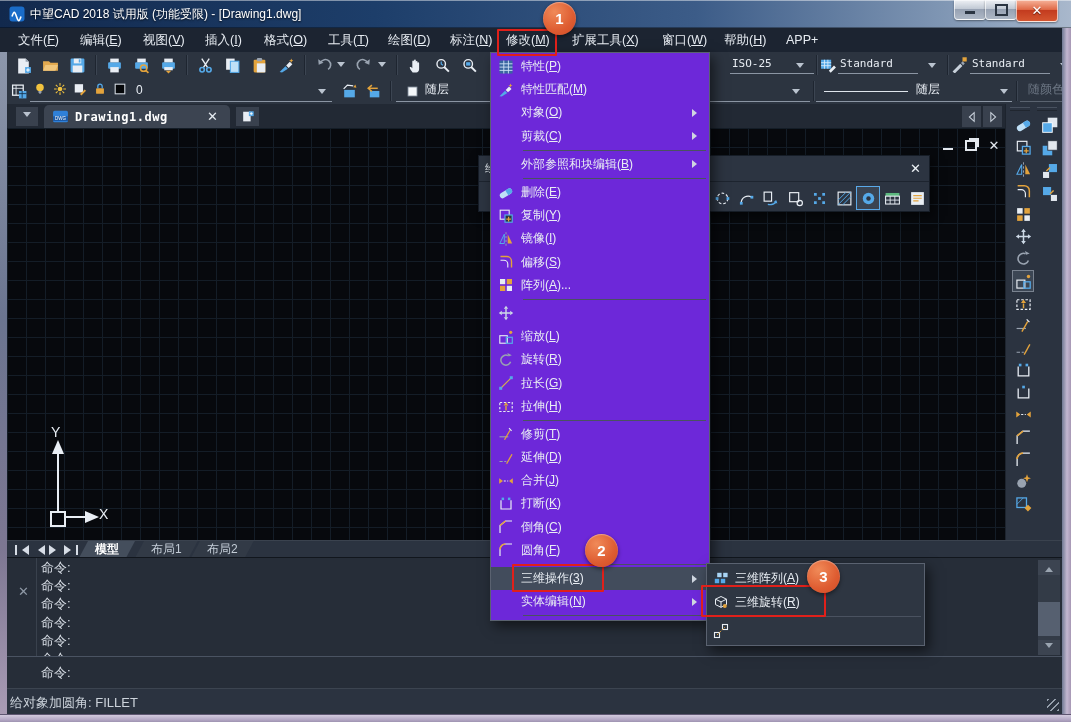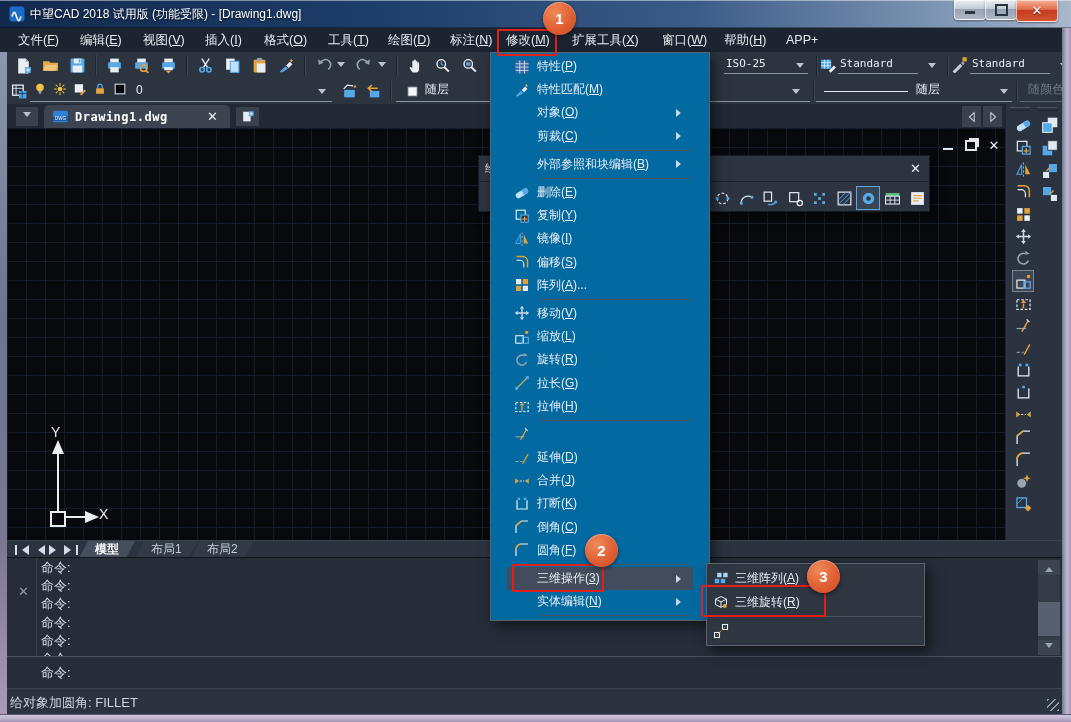--- a/index.html
+++ b/index.html
@@ -124,22 +124,22 @@
 
   
   #frame-left{left:0;top:52px;width:7px;height:662px;z-index:14;
     background:linear-gradient(180deg,#8d97ab,#6b7590 40%,#7d7792 75%,#a99bb4);}
   #frame-right{left:1062px;top:28px;width:9px;height:686px;z-index:14;
     background:linear-gradient(90deg,#6f7992,#c2b7d0 55%,#a697b4);}
   #frame-bottom{left:0;top:714px;width:1071px;height:8px;z-index:14;
     background:linear-gradient(180deg,#d2cade,#b3a7c4 60%,#948aa8);border-top:1px solid #5e5671;}
 
   
-  #menu-popup{left:490px;top:52px;width:220px;background:#0369a1;border:1px solid #5a6270;
-    box-shadow:4px 5px 12px rgba(0,0,0,.55);z-index:10;box-sizing:border-box;padding:2px 16px;}
+  #menu-popup{left:490px;top:52px;width:220px;background:#6d28d9;border:1px solid #5a6270;
+    box-shadow:4px 5px 12px rgba(0,0,0,.55);z-index:10;box-sizing:border-box;padding:2px 0;}
   .m-row{height:23.2px;display:flex;align-items:center;color:#e8edf3;font-size:12px;position:relative;}
   .m-row.hl{background:#424c5c;}
   .m-ic{width:30px;display:flex;justify-content:center;}
   .m-lbl{flex:1;white-space:nowrap;}
   .sub-arrow{position:absolute;right:8px;width:0;height:0;border:4px solid transparent;border-left:5px solid #cfd6e0;}
   .m-sep{height:5px;position:relative;}
   .m-sep:after{content:"";position:absolute;left:32px;right:3px;top:2px;border-top:1px solid #4a5260;}
 
   
   #submenu-popup{left:706px;top:563px;width:219px;background:#2e3642;border:1px solid #5a6270;
@@ -192,21 +192,21 @@
       <div class="menu-top-item" style="left: 444px;">标注(<u>N</u>)</div>
       <div class="menu-top-item" style="left: 500px;">修改(<u>M</u>)</div>
       <div class="menu-top-item" style="left: 566px;">扩展工具(<u>X</u>)</div>
       <div class="menu-top-item" style="left: 656px;">窗口(<u>W</u>)</div>
       <div class="menu-top-item" style="left: 718px;">帮助(<u>H</u>)</div>
       <div class="menu-top-item" style="left: 780px;">APP+</div>
     </div>
 
   <div id="tb1" class="abs">
     <div class="combo" id="combo-dim" style="left:700px;width:112px;">
-      <span class="cmb-text" style="margin-left:24px;min-width:78px;">ISO-25</span>
+      <span class="cmb-text" style="margin-left:30px;min-width:78px;">ISO-25</span>
       <span class="caret" style="left:96px;"></span>
     </div>
     <div class="vsep" style="left:816px;"></div>
     <span class="abs icon" style="left:820px;top:4px;" id="ic-tablestyle">
         <span class="icon">
           <svg viewBox="0 0 16 16" width="17" height="17">
             <rect x="1" y="3.5" width="9.5" height="8.5" fill="#55a9e8"></rect>
             <path d="M1 6.3h9.5M1 9.1h9.5M4.2 3.5v8.5M7.4 3.5v8.5" stroke="#d9ecfb" stroke-width=".8"></path>
             <path d="M8.3 13.9l4.9-4.9 1.8 1.8-4.9 4.9z" fill="#e9eef4"></path>
           </svg>
@@ -989,21 +989,20 @@
       <div class="m-sep"></div>
       <div class="m-row">
         <span class="m-ic">
           <span class="icon">
             <svg viewBox="0 0 16 16" width="16" height="16">
               <path d="M8 .8l2.2 3H5.8zM8 15.2l2.2-3H5.8zM.8 8l3-2.2v4.4zM15.2 8l-3-2.2v4.4z" fill="#cdd9e6"></path>
               <path d="M3.5 8h9M8 3.5v9" stroke="#cdd9e6" stroke-width="1.4"></path>
             </svg>
           </span>
         </span>
-        <span class="m-lbl">移动(<u>V</u>)</span>
       </div>
       <div class="m-row">
         <span class="m-ic">
           <span class="icon">
             <svg viewBox="0 0 16 16" width="16" height="16">
               <rect x="1.8" y="6.7" width="7.5" height="7.5" fill="none" stroke="#e9eef4" stroke-width="1.1"></rect>
               <rect x="8.3" y="8.3" width="6" height="6" fill="none" stroke="#55a9e8" stroke-width="1.2"></rect>
               <circle cx="12.7" cy="3.3" r="1.6" fill="#e3a33c"></circle>
             </svg>
           </span>
@@ -1049,20 +1048,21 @@
       <div class="m-row">
         <span class="m-ic">
           <span class="icon">
             <svg viewBox="0 0 16 16" width="16" height="16">
               <path d="M1.5 10.8h8.8" stroke="#99a3b0" stroke-width="1.1"></path>
               <path d="M6.5 13.8L12 4.2" stroke="#e3a33c" stroke-width="1.3"></path>
               <path d="M11 2.2l2.6 2.6" stroke="#e9eef4" stroke-width="1.1"></path>
             </svg>
           </span>
         </span>
+        <span class="m-lbl">修剪(<u>T</u>)</span>
       </div>
       <div class="m-row">
         <span class="m-ic">
           <span class="icon">
             <svg viewBox="0 0 16 16" width="16" height="16">
               <path d="M1.5 11.5h3.2M6.3 11.5h2" stroke="#99a3b0" stroke-width="1.1"></path>
               <path d="M8.6 13.8L14 4.2" stroke="#e3a33c" stroke-width="1.3"></path>
             </svg>
           </span>
         </span>

